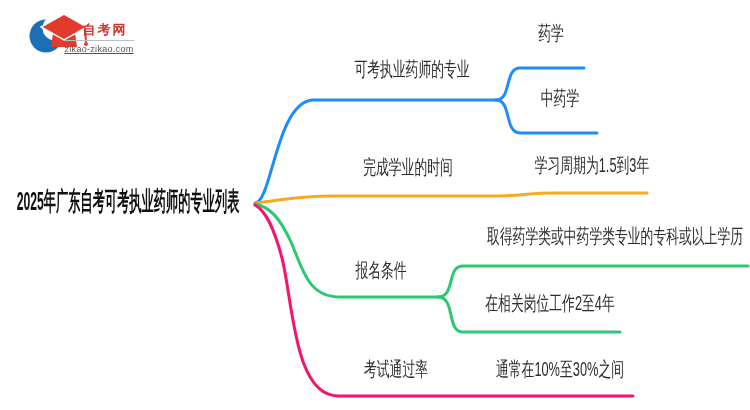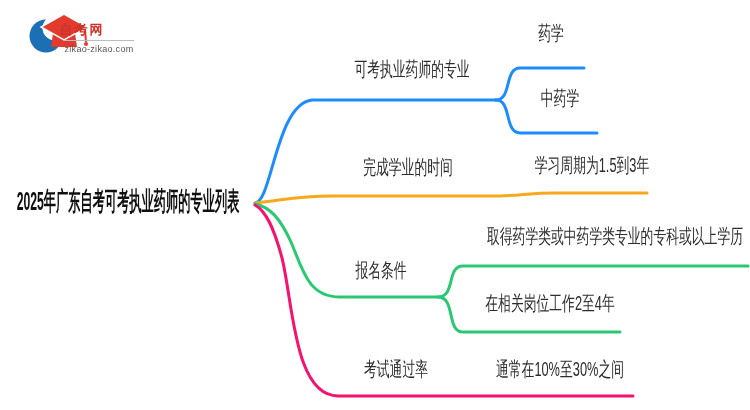--- a/index.html
+++ b/index.html
@@ -18,21 +18,21 @@
   }
   .root-title{
     font-size:26px;font-weight:700;color:#101010;
     transform:translate(-50%,-50%) scaleX(0.47);
   }
 
   
   .logo{position:absolute;left:0;top:0;width:150px;height:62px;}
   .logo svg{position:absolute;left:0;top:0;}
   .logo .site-name{
-    position:absolute;left:48px;top:21px;width:68px;text-align:center;
+    position:absolute;left:71px;top:21px;width:68px;text-align:center;
     font-size:13px;font-weight:700;letter-spacing:2px;
   }
   .logo .divider{position:absolute;left:64px;top:40px;width:70px;height:1px;background:#b9bec4;}
   .logo .site-domain{
     position:absolute;left:64px;top:44px;width:70px;text-align:center;
     font-size:9px;letter-spacing:0.3px;
   }
 </style>
 </head>
 <body>
@@ -62,21 +62,21 @@
       </g>
       <g>
         <polygon points="53,33 75,33 77,47 51,47" fill="#E23A2C"></polygon>
         <polygon points="64,14 87,27 64,40 41,27" stroke="#ffffff" stroke-width="1.5" fill="#E23A2C"></polygon>
         <path d="M85,29 L86,42" stroke-width="2" fill="none" stroke="#E23A2C"></path>
         <circle cx="86" cy="44" r="2" fill="#E23A2C"></circle>
       </g>
     </svg>
     <div class="site-name" style="color: rgb(206, 52, 43);">自考网</div>
     <div class="divider"></div>
-    <div class="site-domain" style="color: rgb(85, 85, 85);">zikao-zikao.com</div>
+    <div class="site-domain" style="color: rgb(85, 85, 85); text-decoration: underline;">zikao-zikao.com</div>
   </div>
 
   <div class="node root-title" style="left:128px;top:201px;">2025年广东自考可考执业药师的专业列表</div>
 
   <div class="node" style="left:412px;top:69px;">可考执业药师的专业</div>
   <div class="node" style="left:551px;top:33px;">药学</div>
   <div class="node" style="left:560px;top:98px;">中药学</div>
 
   <div class="node" style="left:408px;top:167px;">完成学业的时间</div>
   <div class="node" style="left:592px;top:165px;">学习周期为1.5到3年</div>

